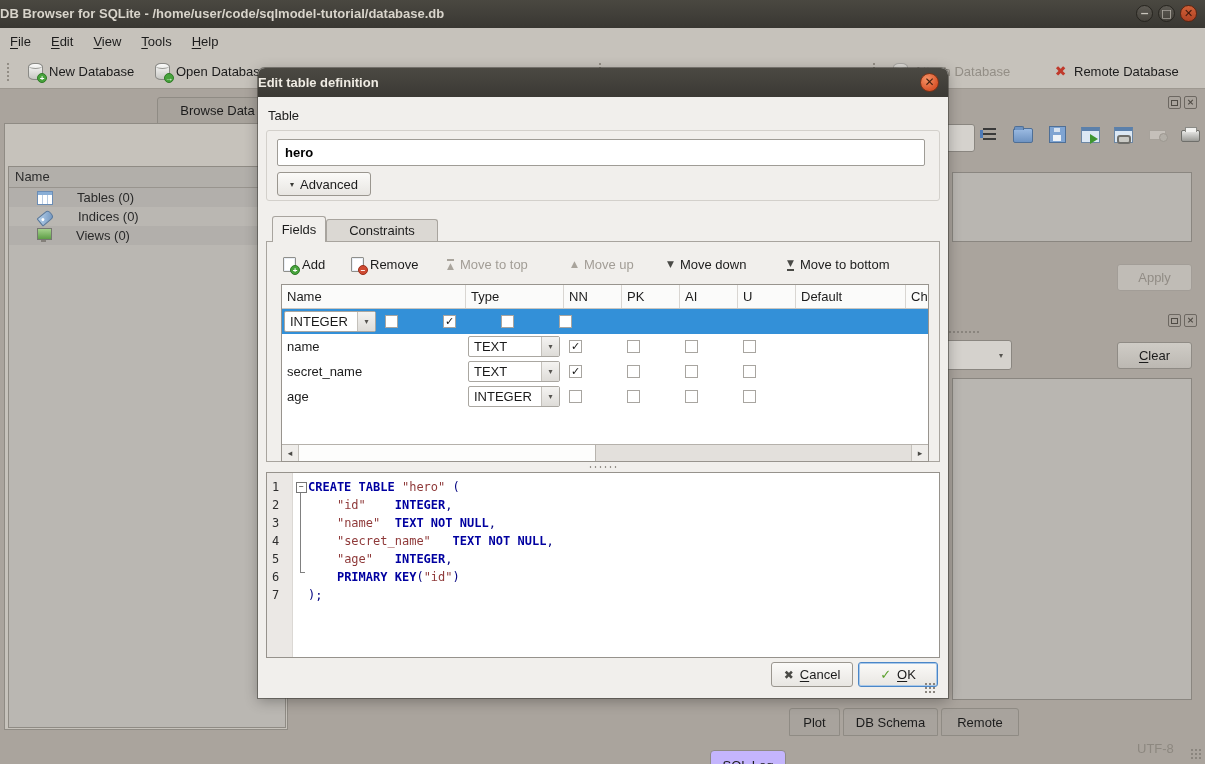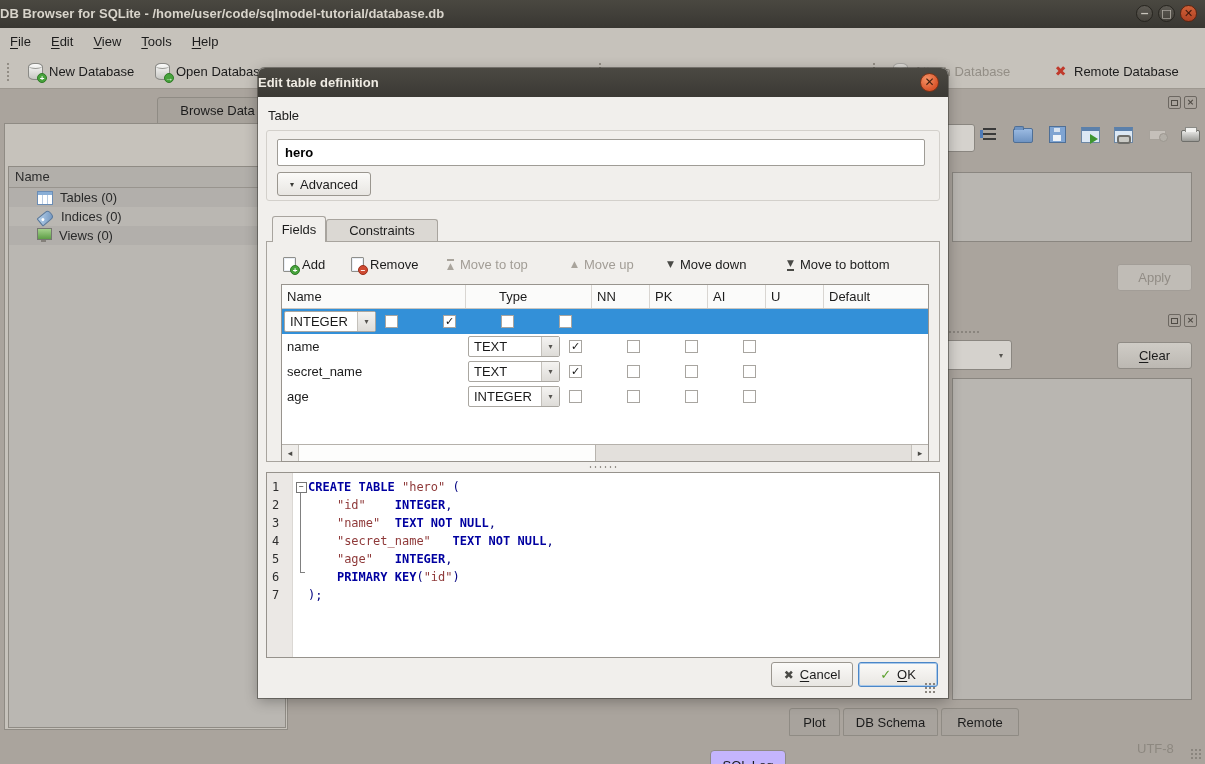--- a/index.html
+++ b/index.html
@@ -60,21 +60,21 @@
   .sliver.gray{background:#b5b1aa;border:1px solid #918c84;border-bottom:none;width:14px;border-radius:6px 6px 0 0;}
 
   
   .dock-tab{position:absolute;box-sizing:border-box;border:1px solid #8f8b84;text-align:center;white-space:nowrap;overflow:hidden;}
   .dock-tab.active{background:#c6c2bb;border-bottom:none;border-radius:4px 4px 0 0;z-index:2;}
   .dock-tab.inactive{background:#a7a29b;border-radius:3px 3px 0 0;z-index:1;}
   #left-body{left:4px;top:123px;width:284px;height:607px;background:#c6c2bb;border:1px solid #8f8b84;box-sizing:border-box;z-index:1;}
   .panel-btn{position:absolute;display:flex;align-items:center;gap:7px;height:25px;}
   #tree{left:8px;top:166px;width:278px;height:562px;background:#bab7b2;border:1px solid #8f8b84;box-sizing:border-box;z-index:1;}
   #tree-header{height:20px;background:#b2afaa;border-bottom:1px solid #98948e;line-height:20px;padding-left:6px;color:#2c2c2c;}
-  .tree-row{height:19px;display:flex;align-items:center;gap:7px;padding-left:28px;color:#2a2a2a;}
+  .tree-row{height:19px;display:flex;align-items:center;gap:24px;padding-left:28px;color:#2a2a2a;}
   .tree-row:nth-child(odd){background:#b2afab;}
 
   
   .dockbtn{position:absolute;width:13px;height:13px;border:1px solid #6d6862;border-radius:2px;box-sizing:border-box;
     color:#4f4b45;font:bold 9px/11px "DejaVu Sans",sans-serif;text-align:center;}
   .dockbtn.float::after{content:'';position:absolute;left:2px;top:3px;width:5px;height:4px;border:1px solid #4f4b45;}
   .sunken{background:#b9b6b1;border:1px solid #8a8680;box-sizing:border-box;}
   .btn{box-sizing:border-box;border:1px solid #8f8b85;border-radius:3px;text-align:center;
     background:linear-gradient(#cfccc6,#bcb8b2);}
   .btn.disabled{color:#918c85;background:#c0bcb6;border-color:#a29d97;}
@@ -326,21 +326,21 @@
           </div>
           <div class="toolbtn" style="left: 520px;">
             <span class="mv bar-bottom">▼</span>
             <span>Move to bottom</span>
           </div>
         </div>
       <div id="fields-table">
         <div id="frows">
             <div class="frow header">
               <div class="fcell" style="width: 184px;">Name</div>
-              <div class="fcell" style="width: 98px; margin-left: 28px;">Type</div>
+              <div class="fcell" style="width: 98px;">Type</div>
               <div class="fcell" style="width: 58px;">NN</div>
               <div class="fcell" style="width: 58px;">PK</div>
               <div class="fcell" style="width: 58px;">AI</div>
               <div class="fcell" style="width: 58px;">U</div>
               <div class="fcell" style="width: 110px;">Default</div>
               <div class="fcell" style="width: 60px;">Check</div>
             </div>
             <div class="frow selected">
               <div class="fcell" style="width: 98px; padding-left: 2px;">
                 <div class="combo">

